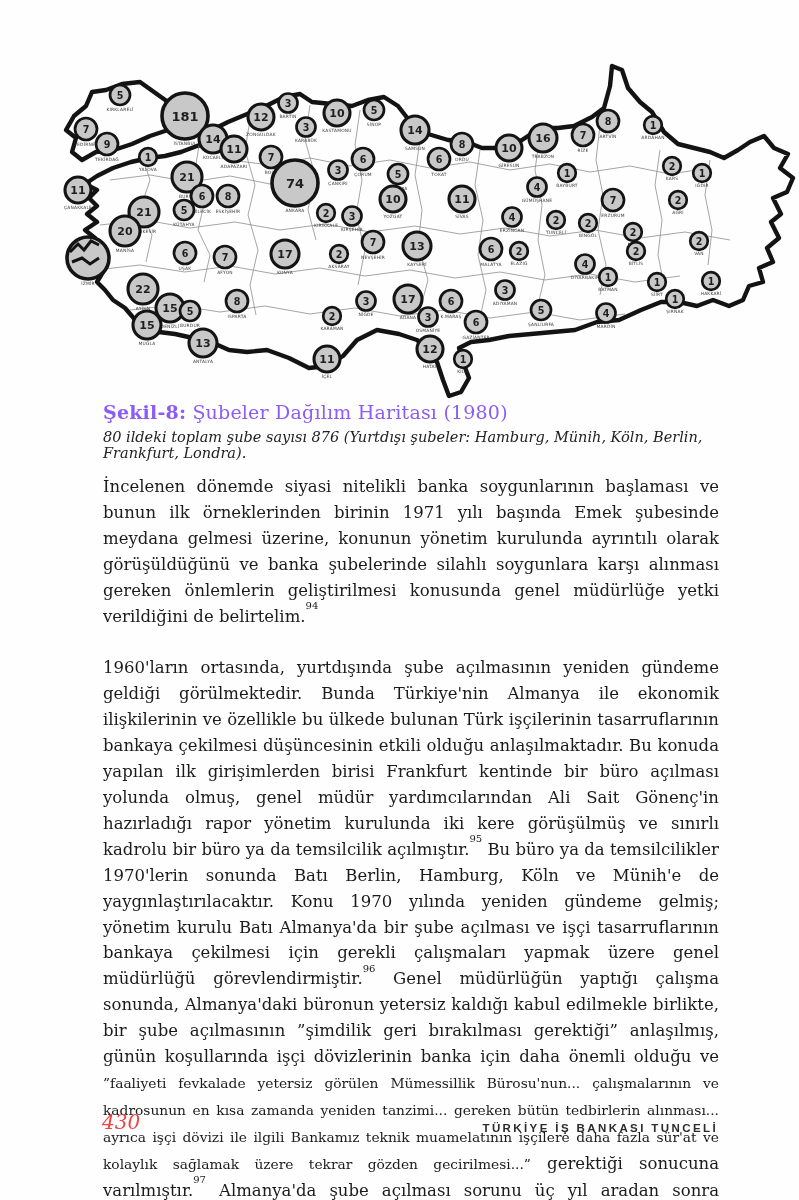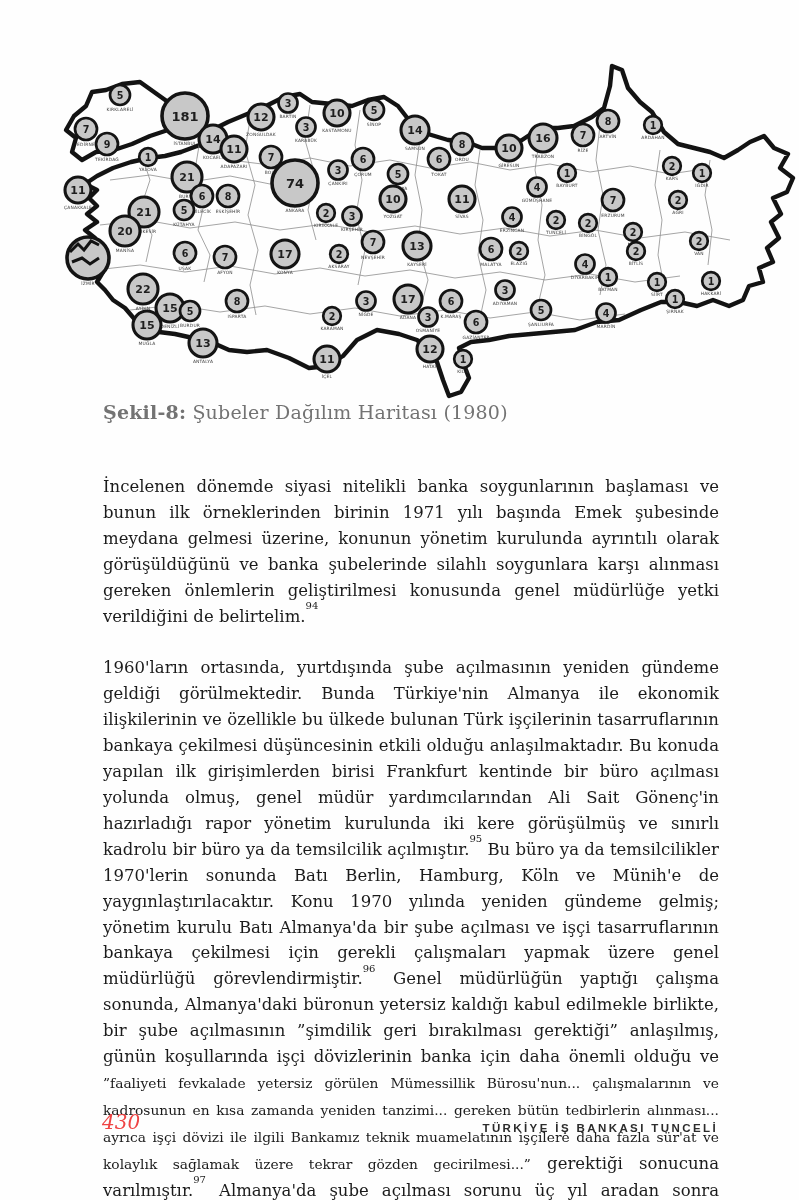--- a/index.html
+++ b/index.html
@@ -4,21 +4,21 @@
 <style>
   html,body{margin:0;padding:0;background:#e8e8e8;}
   .page{
     position:relative;width:799px;height:1200px;margin:0 auto;
     background:#fefefe;overflow:hidden;
     font-family:"DejaVu Serif","Liberation Serif",serif;color:#1b1b1b;
   }
   .map-wrap{position:absolute;left:58px;top:56px;width:741px;height:344px;}
   .map-wrap svg{width:100%;height:100%;}
   .caption{position:absolute;left:103px;top:401px;width:616px;}
-  .cap-title{font-size:19px;letter-spacing:.2px;color:#737373;}
+  .cap-title{font-size:19px;letter-spacing:.2px;color:#8b5cf6;}
   .cap-label{font-weight:bold;}
   .cap-note{margin-top:6px;font-style:italic;font-size:14.5px;color:#222;}
   .bodytext{position:absolute;left:103px;top:474px;width:616px;
     font-size:16.5px;line-height:25.9px;text-align:justify;color:#1b1b1b;}
   .para{margin:0 0 26px 0;}
   .para sup{font-weight:normal;font-size:10px;line-height:0;position:relative;top:-6px;}
   .small-quote{font-size:13.8px;margin-top:32px;}
   .footer-pagenum{position:absolute;left:102px;top:1110px;
     font-style:italic;font-size:20px;color:#ef4444;}
   .footer-title{position:absolute;right:81px;top:1122px;
@@ -296,20 +296,21 @@
           <text x="541" y="325.5" text-anchor="middle" font-family="&quot;DejaVu Sans&quot;,sans-serif" font-size="4.4" letter-spacing="0.2" fill="#3a3a3a">ŞANLIURFA</text>
           <circle cx="606" cy="313" r="9.5" fill="#c8c8c8" stroke="#141414" stroke-width="2.7"></circle>
           <text x="606" y="313" text-anchor="middle" dominant-baseline="central" font-family="&quot;DejaVu Sans&quot;,sans-serif" font-size="9.6" font-weight="bold" fill="#1e1e1e">4</text>
           <text x="606" y="328" text-anchor="middle" font-family="&quot;DejaVu Sans&quot;,sans-serif" font-size="4.4" letter-spacing="0.2" fill="#3a3a3a">MARDİN</text>
         </g>
     </svg>
   </div>
 
   <div class="caption">
     <div class="cap-title"><span class="cap-label">Şekil-8:</span><span> Şubeler Dağılım Haritası (1980)</span></div>
+    <div class="cap-note">80 ildeki toplam şube sayısı 876 (Yurtdışı şubeler: Hamburg, Münih, Köln, Berlin, Frankfurt, Londra).</div>
   </div>
 
   <div class="bodytext">
     <p class="para" id="para-1">İncelenen dönemde siyasi nitelikli banka soygunlarının başlaması ve bunun ilk örneklerinden birinin 1971 yılı başında Emek şubesinde meydana gelmesi üzerine, konunun yönetim kurulunda ayrıntılı olarak görüşüldüğünü ve banka şubelerinde silahlı soygunlara karşı alınması gereken önlemlerin geliştirilmesi konusunda genel müdürlüğe yetki verildiğini de belirtelim.<sup>94</sup></p>
     <p class="para" id="para-2">1960'ların ortasında, yurtdışında şube açılmasının yeniden gündeme geldiği görülmektedir. Bunda Türkiye'nin Almanya ile ekonomik ilişkilerinin ve özellikle bu ülkede bulunan Türk işçilerinin tasarruflarının bankaya çekilmesi düşüncesinin etkili olduğu anlaşılmaktadır. Bu konuda yapılan ilk girişimlerden birisi Frankfurt kentinde bir büro açılması yolunda olmuş, genel müdür yardımcılarından Ali Sait Gönenç'in hazırladığı rapor yönetim kurulunda iki kere görüşülmüş ve sınırlı kadrolu bir büro ya da temsilcilik açılmıştır.<sup>95</sup> Bu büro ya da temsilcilikler 1970'lerin sonunda Batı Berlin, Hamburg, Köln ve Münih'e de yaygınlaştırılacaktır. Konu 1970 yılında yeniden gündeme gelmiş; yönetim kurulu Batı Almanya'da bir şube açılması ve işçi tasarruflarının bankaya çekilmesi için gerekli çalışmaları yapmak üzere genel müdürlüğü görevlendirmiştir.<sup>96</sup> Genel müdürlüğün yaptığı çalışma sonunda, Almanya'daki büronun yetersiz kaldığı kabul edilmekle birlikte, bir şube açılmasının ”şimdilik geri bırakılması gerektiği” anlaşılmış, günün koşullarında işçi dövizlerinin banka için daha önemli olduğu ve <span class="small-quote">”faaliyeti fevkalade yetersiz görülen Mümessillik Bürosu'nun... çalışmalarının ve kadrosunun en kısa zamanda yeniden tanzimi... gereken bütün tedbirlerin alınması... ayrıca işçi dövizi ile ilgili Bankamız teknik muamelatının işçilere daha fazla sür'at ve kolaylık sağlamak üzere tekrar gözden gecirilmesi...”</span> gerektiği sonucuna varılmıştır.<sup>97</sup> Almanya'da şube açılması sorunu üç yıl aradan sonra yeniden ele alınmış, yaptırılan ayrıntılı incelemelerden sonra Almanya'nın Frankfurt, Berlin, Köln, Münih ve Stutt-</p>
   </div>
 
   <div class="footer-pagenum">430</div>
   <div class="footer-title">TÜRKİYE İŞ BANKASI TUNCELİ</div>
 

